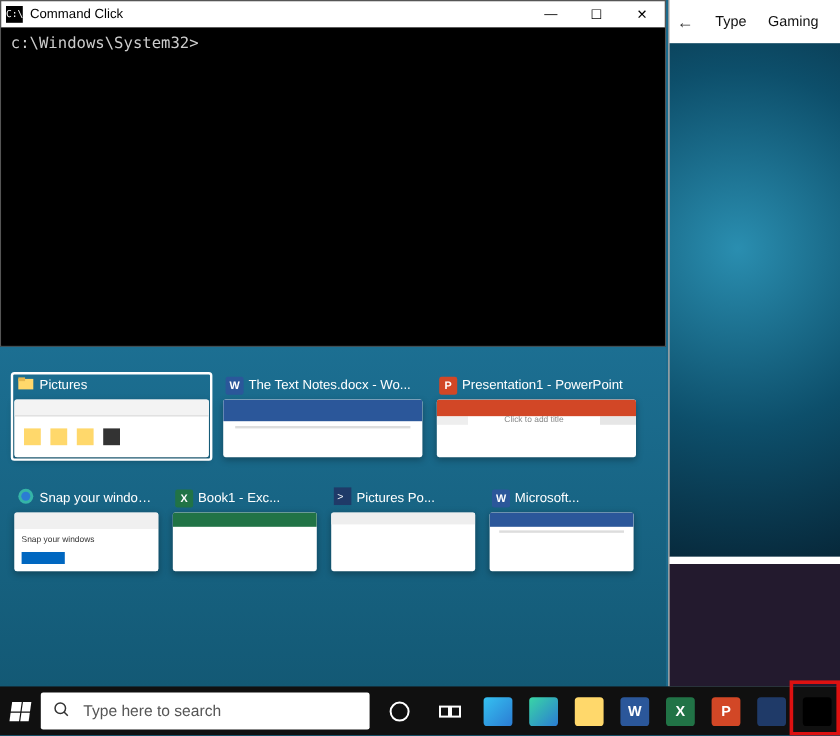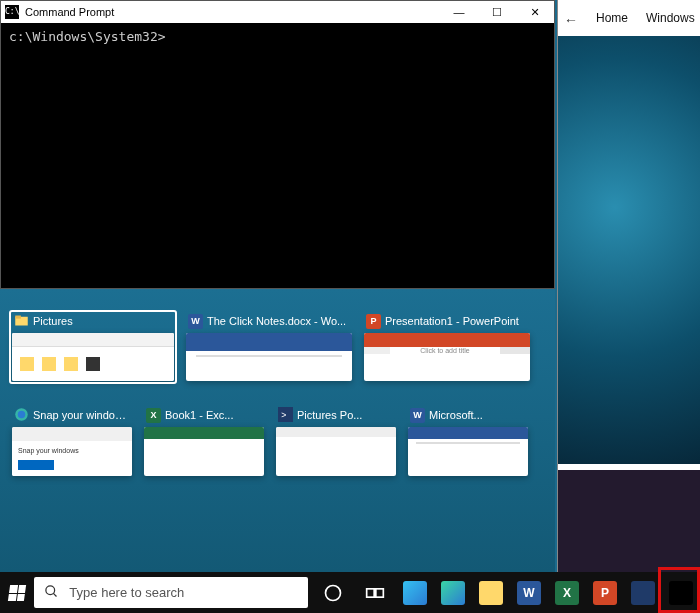--- a/index.html
+++ b/index.html
@@ -190,37 +190,37 @@
     font-size: 12px; font-weight:bold; color:#fff;
   }
   .red-box { position:absolute; right:0; bottom:0; width:42px; height:46px; border:3px solid #d11; pointer-events: none; }
 </style>
 </head>
 <body>
 
 <div class="cmd-window">
   <div class="cmd-titlebar">
     <div class="cmd-icon">C:\</div>
-    <div class="title">Command Prompt</div>
+    <div class="title">Command Click</div>
     <div class="cmd-titlecontrols">
       <div>—</div>
       <div>☐</div>
       <div>✕</div>
     </div>
   </div>
   <div class="cmd-body">
     <span>c:\Windows\System32&gt;</span>
   </div>
 </div>
 
 <div class="store-pane">
   <div class="store-nav">
     <span class="back">←</span>
-    <span>Home</span>
-    <span>Windows</span>
+    <span>Type</span>
+    <span>Gaming</span>
   </div>
   <div class="store-hero"></div>
   <div class="store-mid"></div>
   <div class="store-lower"></div>
 </div>
 
 <div class="snap-area">
   <div class="snap-row" id="snap-row1">
       <div class="snap-tile selected">
         <div class="snap-header">
@@ -240,21 +240,21 @@
               <div class="fi dark"></div>
             </div>
           </div>
         </div>
       </div>
       <div class="snap-tile">
         <div class="snap-header">
           <span>
             <div class="app-icon" style="background:#2b579a">W</div>
           </span>
-          <span class="label">The Click Notes.docx - Wo...</span>
+          <span class="label">The Text Notes.docx - Wo...</span>
         </div>
         <div class="snap-thumb">
           <div class="thumb-word">
             <div class="ribbon"></div>
             <div class="page"></div>
           </div>
         </div>
       </div>
       <div class="snap-tile">
         <div class="snap-header">

